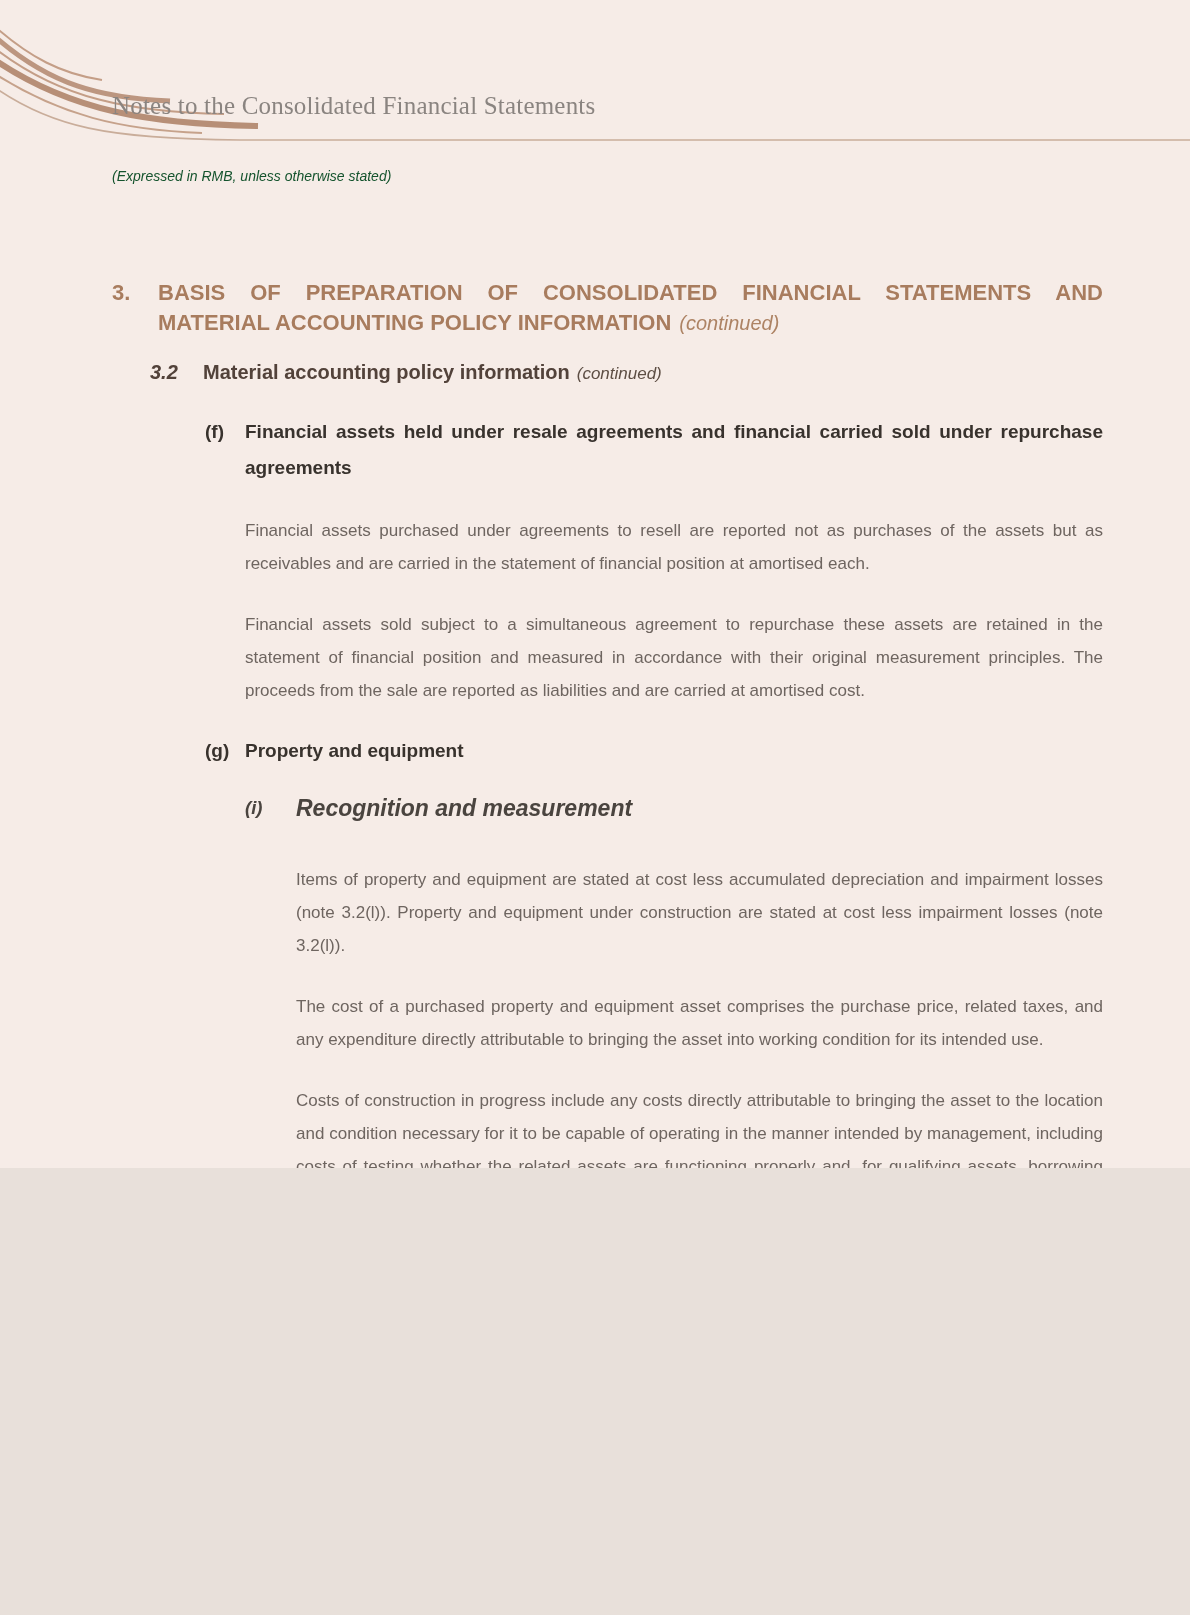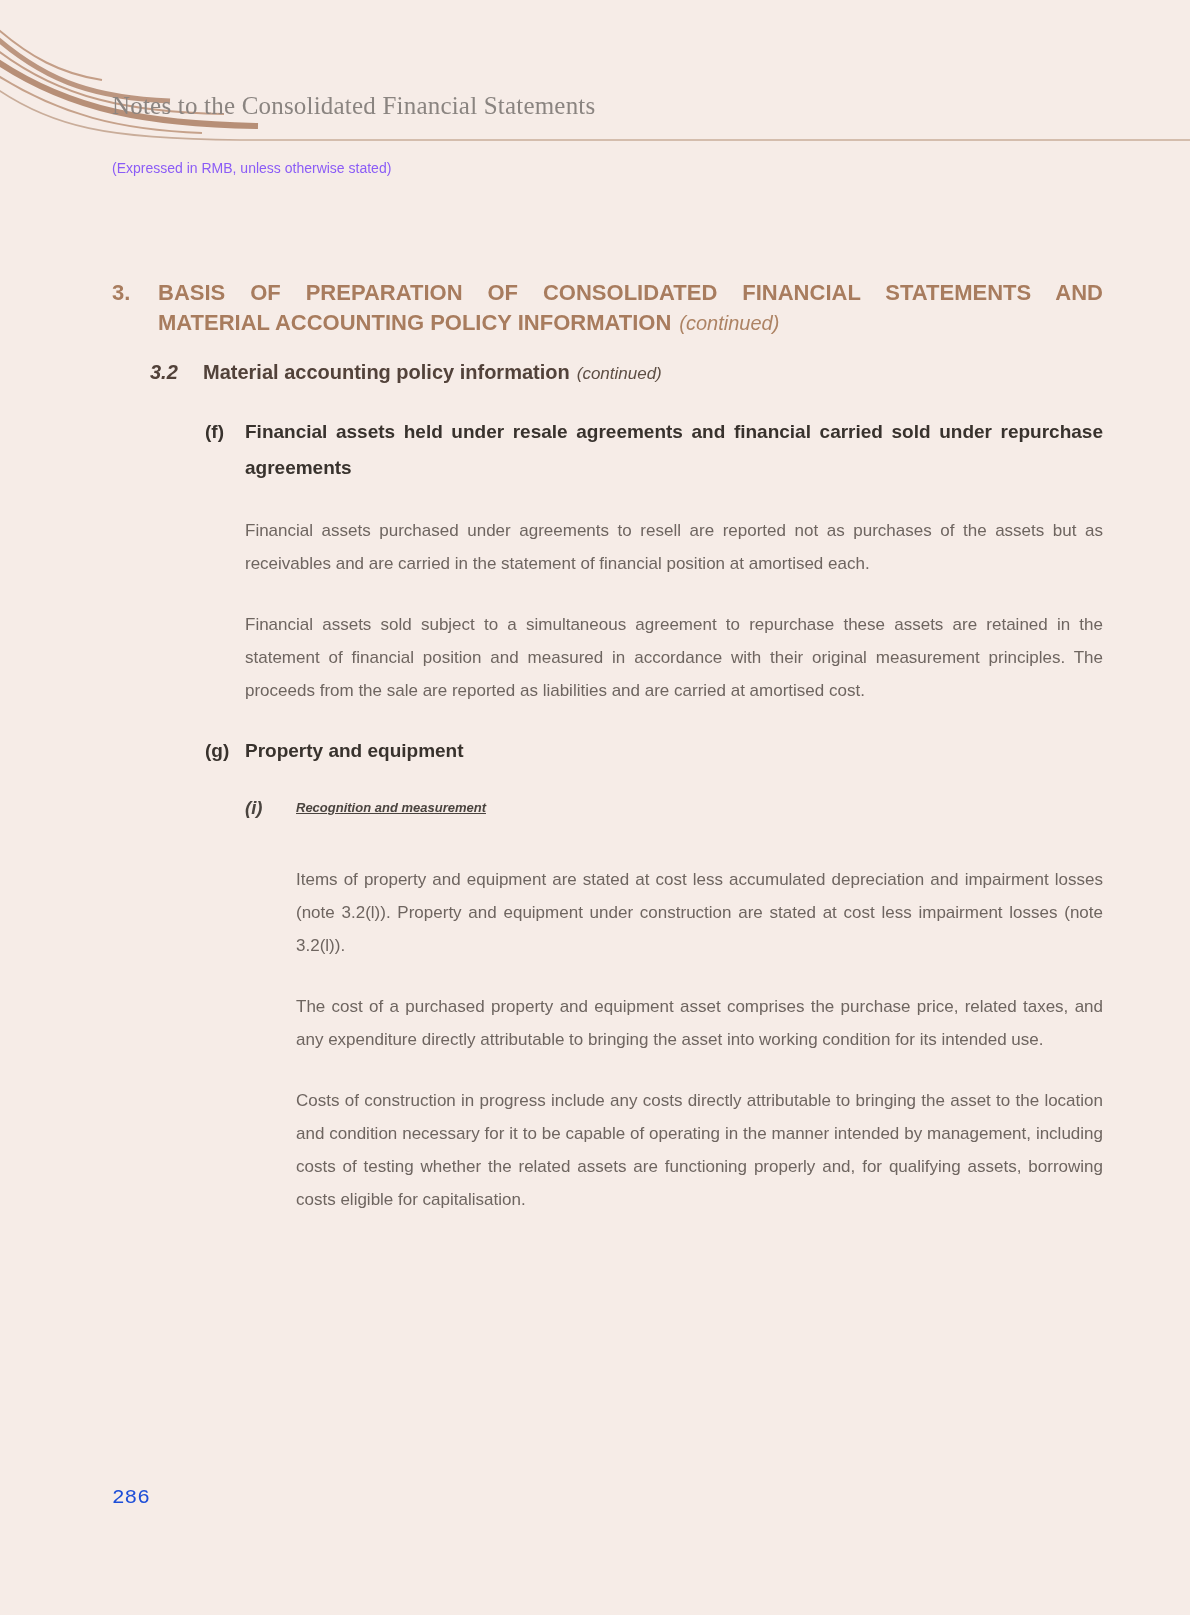--- a/index.html
+++ b/index.html
@@ -1,33 +1,33 @@
 <!DOCTYPE html>
 <html><head>
 <meta charset="utf-8">
 <style>
   html,body{margin:0;padding:0;background:#e8e0da;}
   .page{
     position:relative;
-    width:1190px;height:1615px;
+    width:1190px;height:1168px;
     background:#f6ece7;
     font-family:"Liberation Sans", sans-serif;
     overflow:hidden;
     margin:0 auto;
   }
   .header-art{position:absolute;top:0;left:0;display:block;}
   .doc-title{
     position:absolute;left:112px;top:92px;
     font-family:"Liberation Serif", serif;
     font-size:25px;color:#8a8480;letter-spacing:0.2px;
     white-space:nowrap;
   }
   .doc-note{
-    position:absolute;left:112px;top:160px;
-    font-size:14px;color:#8b5cf6;
+    position:absolute;left:112px;top:168px;
+    font-style:italic;font-size:14px;color:#14532d;
   }
   .content{position:absolute;left:112px;top:278px;width:991px;}
 
   
   .h1-row{display:flex;color:#a87c5e;font-weight:700;font-size:22px;line-height:30px;}
   .h1-num{width:46px;flex:0 0 46px;}
   .h1-body{flex:1;min-width:0;}
   .h1-line1{display:block;text-align:justify;text-align-last:justify;}
   .h1-line2{display:block;}
   .cont-lg{font-weight:400;font-style:italic;font-size:20px;color:#ad8364;margin-left:8px;}
@@ -40,21 +40,21 @@
   .items{margin-left:93px;}
   .item{display:flex;margin-top:26px;}
   .item-label{width:40px;flex:0 0 40px;font-weight:700;font-size:19px;color:#38322d;line-height:36px;}
   .item-body{flex:1;min-width:0;}
   .item-heading{font-weight:700;font-size:19px;color:#38322d;line-height:36px;text-align:justify;}
   .para{margin:28px 0 0 0;font-size:17px;line-height:33px;color:#6e6560;text-align:justify;}
 
   .sub{display:flex;margin-top:24px;}
   .sub-label{width:51px;flex:0 0 51px;font-weight:700;font-style:italic;font-size:18.5px;color:#4a443f;line-height:30px;}
   .sub-body{flex:1;min-width:0;}
-  .sub-heading{font-weight:700;font-style:italic;font-size:13px;color:#4a443f;line-height:30px;text-decoration:underline;}
+  .sub-heading{font-weight:700;font-style:italic;font-size:23px;color:#4a443f;line-height:30px;}
   .sub-body .para:first-of-type{margin-top:40px;}
 
   .page-number{
     position:absolute;left:112px;top:1486px;
     font-family:Liberation Mono, monospace;
     font-size:21px;color:#1d4ed8;
   }
 </style>
 </head>
 <body>

